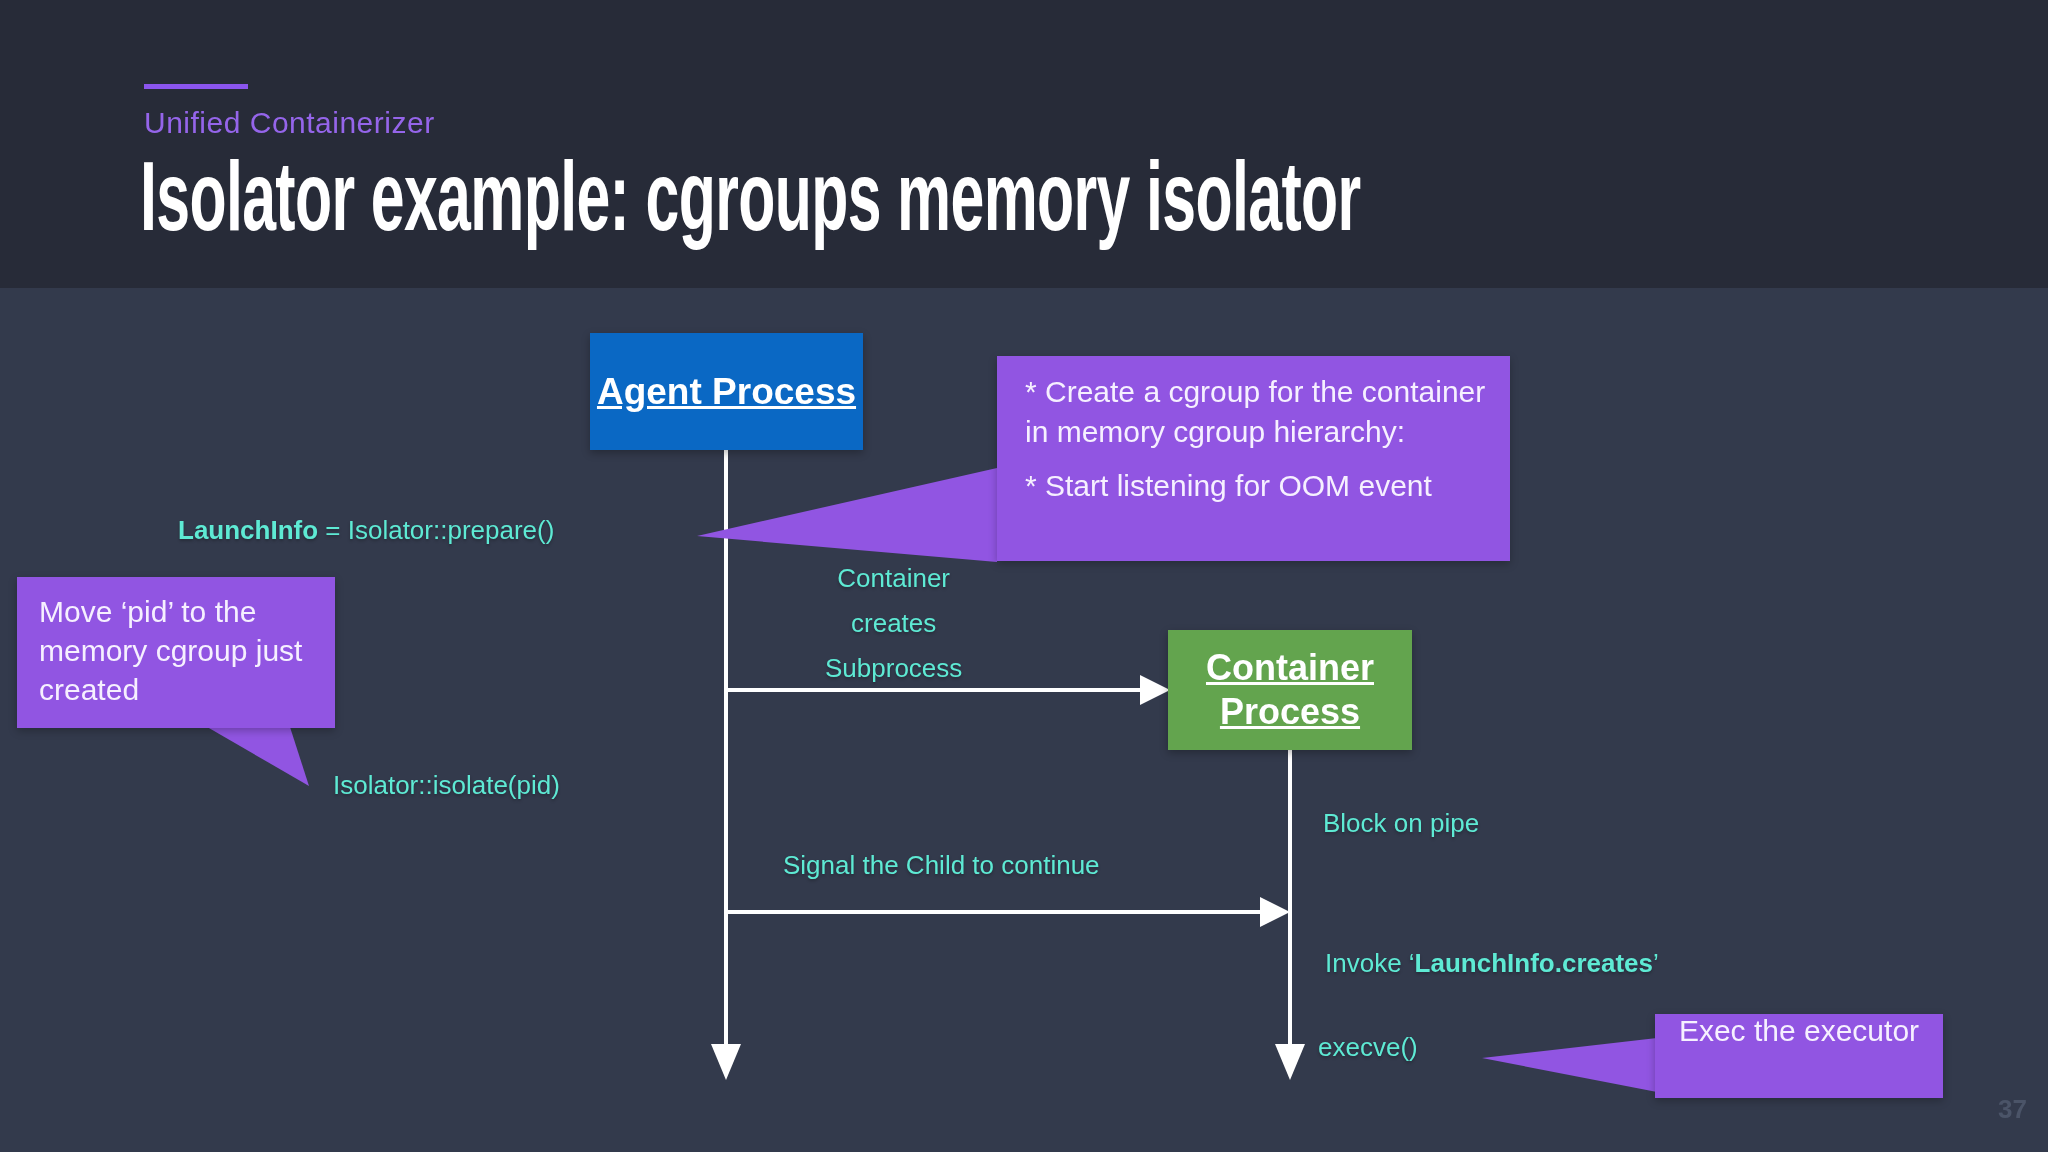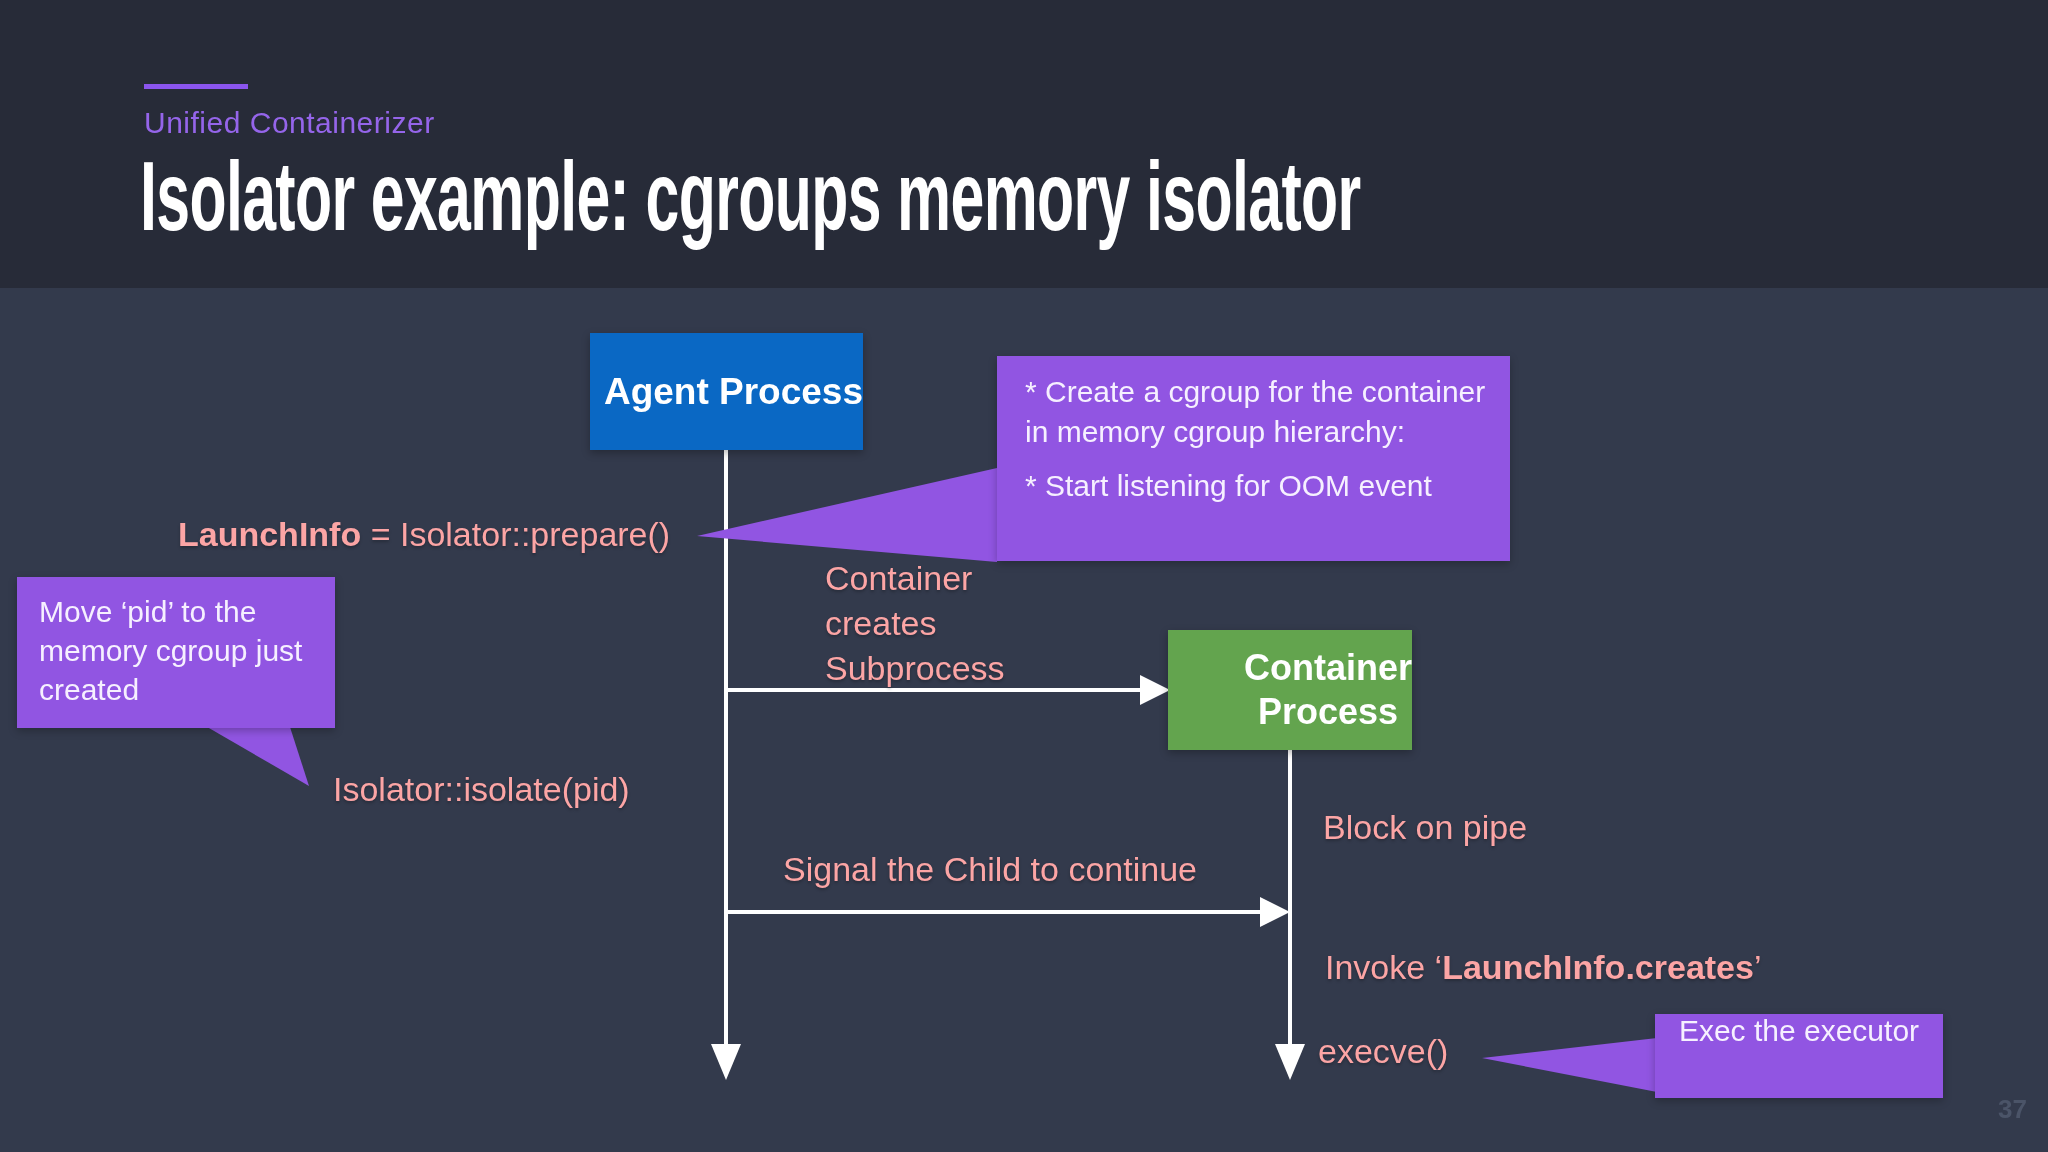--- a/index.html
+++ b/index.html
@@ -32,24 +32,25 @@
     transform: scaleX(0.62); transform-origin: left top;
     letter-spacing: -1px;
   }
 
   
   svg.connectors { position: absolute; left: 0; top: 0; }
 
   
   .proc-box {
     position: absolute;
-    display: flex; align-items: center; justify-content: flex-end;
+    display: flex; align-items: center; justify-content: center;
     text-align: center;
     font-weight: 700; color: #ffffff;
     box-shadow: 0 3px 8px rgba(0,0,0,0.28);
+    text-decoration: underline;
   }
   .agent-box {
     left: 590px; top: 333px; width: 273px; height: 117px;
     background: #0a68c4; font-size: 37px;
   }
   .container-box {
     left: 1168px; top: 630px; width: 244px; height: 120px;
     background: #63a44e; font-size: 36px; line-height: 44px;
   }
 
@@ -73,23 +74,24 @@
   .callout-exec {
     left: 1655px; top: 1008px; width: 288px; height: 84px;
     display: flex; justify-content: center;
     font-size: 30px;
     margin-top: 6px;
   }
 
   
   .dlabel {
     position: absolute;
-    font-size: 34px; color: #fca5a5;
+    font-size: 26px; color: #5eead4;
     white-space: nowrap;
     text-shadow: 0 2px 3px rgba(0,0,0,0.25);
+    text-align: center;
   }
   .lbl-prepare   { left: 178px;  top: 515px; }
   .lbl-launcher  { left: 825px;  top: 556px; line-height: 45px; }
   .lbl-isolate   { left: 333px;  top: 770px; }
   .lbl-block     { left: 1323px; top: 808px; }
   .lbl-signal    { left: 783px;  top: 850px; }
   .lbl-invoke    { left: 1325px; top: 948px; }
   .lbl-execve    { left: 1318px; top: 1032px; }
   .bold { font-weight: 700; }
 

